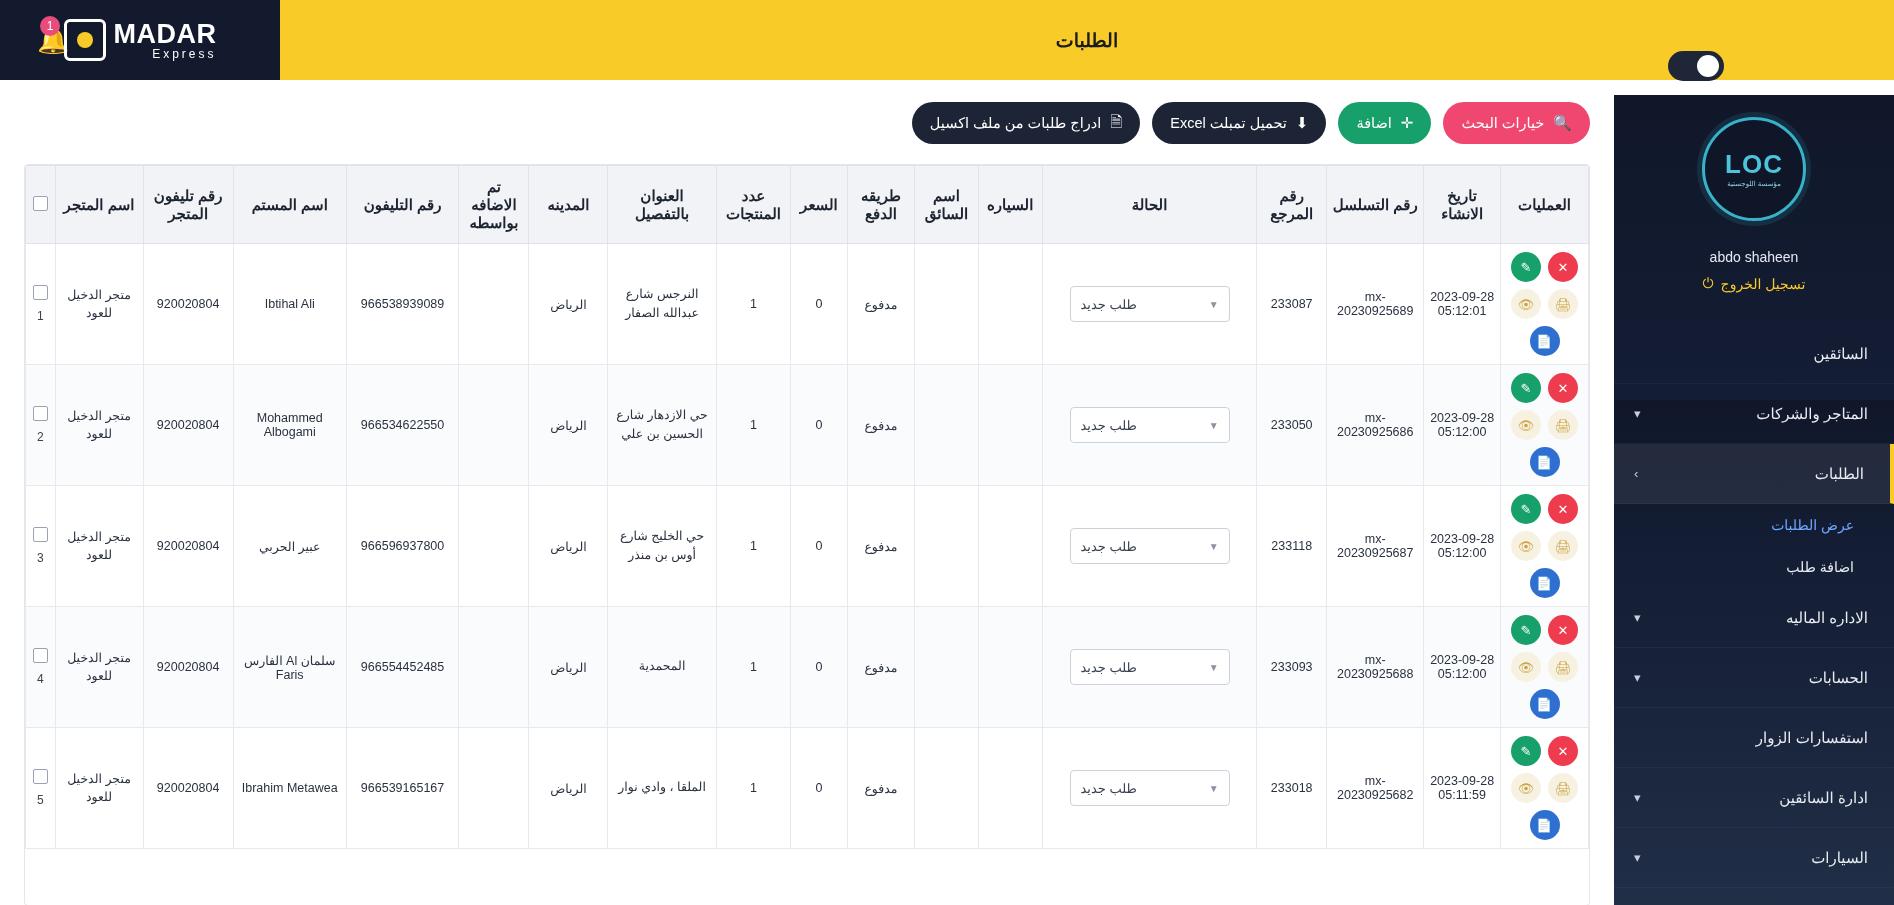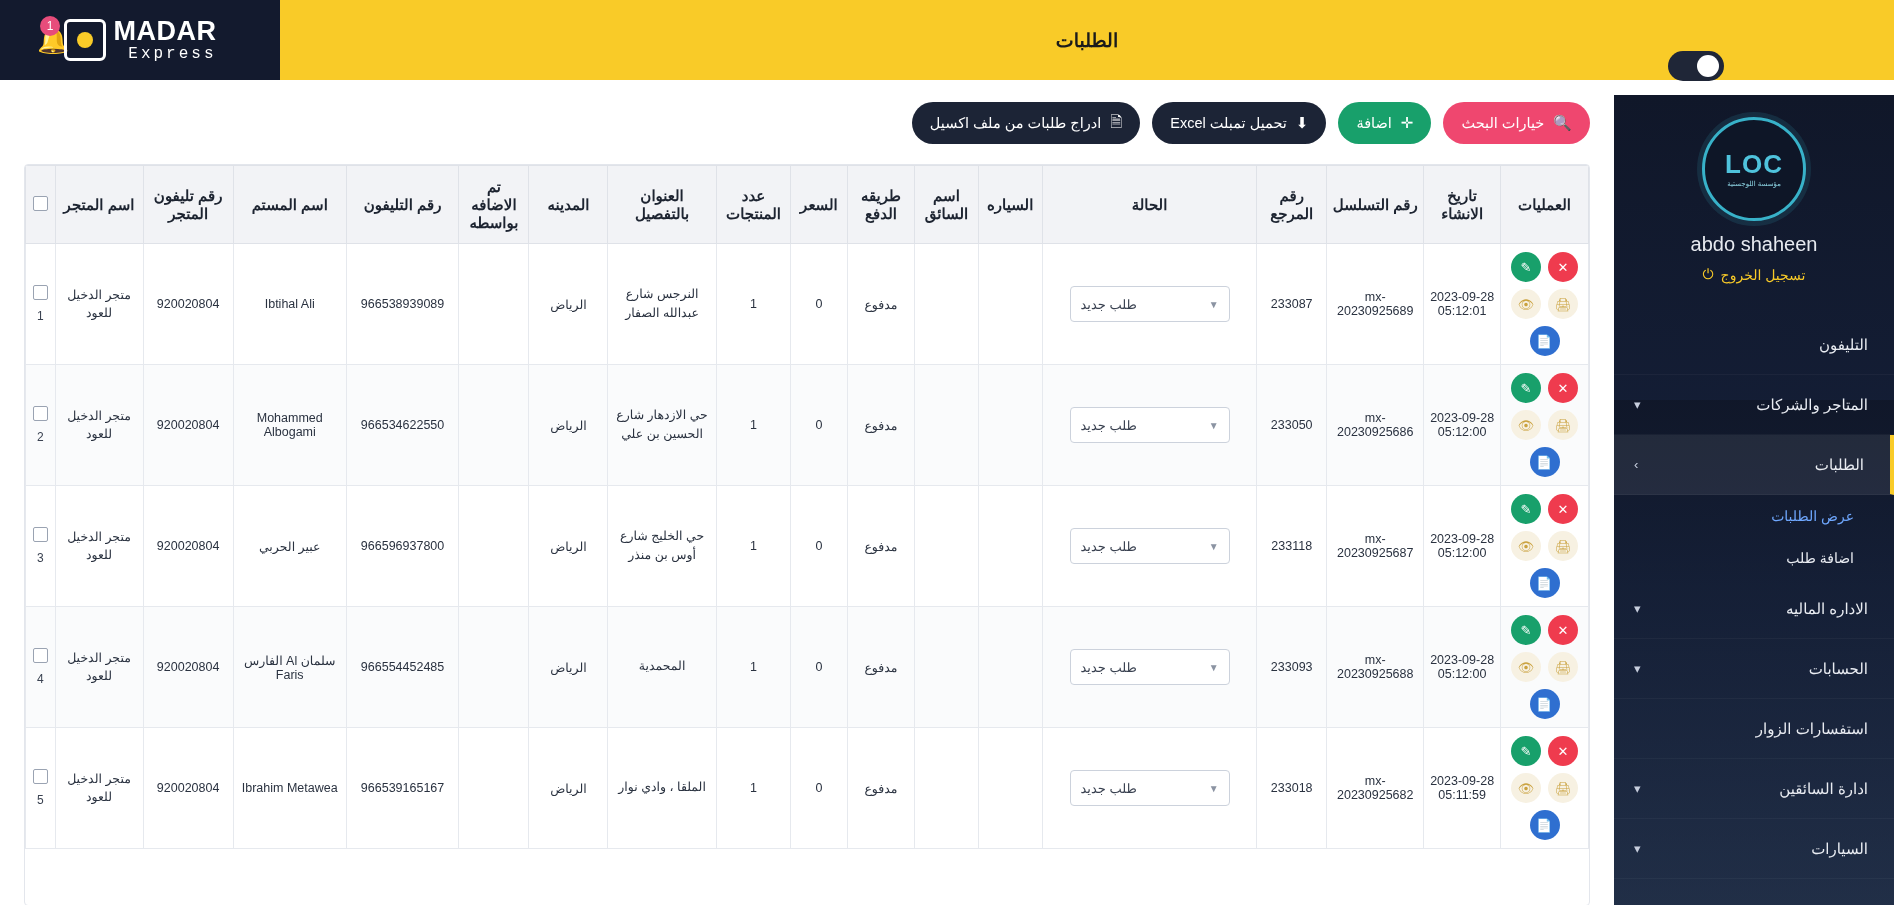--- a/index.html
+++ b/index.html
@@ -50,21 +50,21 @@
     transform: translate(-50%,-50%);
     width: 16px; height: 16px;
     background: #F9CB28;
     border-radius: 50%;
   }
   .logo-text { display: flex; flex-direction: column; align-items: flex-start; line-height: 1.05; }
   .logo-text .main {
     color: #ffffff; font-size: 27px; font-weight: bold; letter-spacing: .5px;
   }
   .logo-text .sub {
-    color: #ffffff; font-size: 16px; letter-spacing: 3px; font-family: Liberation Mono, monospace;
+    color: #ffffff; font-size: 12px; letter-spacing: 3px;
   }
   .topbar-center {
     flex: 1;
     display: flex;
     align-items: center;
     justify-content: center;
     position: relative;
   }
   .topbar-title {
     color: #1b1b1b;
@@ -139,22 +139,22 @@
     align-items: center;
     justify-content: center;
     flex-direction: column;
     box-shadow: 0 0 0 5px rgba(56,178,201,0.14);
   }
   .avatar .loc {
     color: #4fc3dc; font-size: 26px; font-weight: bold; letter-spacing: 1px; line-height: 1;
   }
   .avatar .loc-sub { color: #8fd7e6; font-size: 7px; margin-top: 3px; }
   .profile-name {
-    margin-top: 12px;
-    font-size: 20px;
+    margin-top: 28px;
+    font-size: 14px;
     color: #e7eaf0;
   }
   .logout {
     margin-top: 10px;
     color: #F9CB28;
     font-size: 14px;
     display: flex;
     align-items: center;
     justify-content: center;
     gap: 7px;
@@ -348,21 +348,21 @@
         <div class="profile-name">abdo shaheen</div>
         <div class="logout">
           <span>تسجيل الخروج</span>
           <span class="pw">⏻</span>
         </div>
       </div>
 
       <div class="nav">
 
         <div class="nav-item">
-          <span>التليفون</span>
+          <span>السائقين</span>
           <span class="chev"></span>
         </div>
 
         <div class="nav-item">
           <span>المتاجر والشركات</span>
           <span class="chev">▾</span>
         </div>
 
         <div class="nav-item active">
           <span>الطلبات</span>

